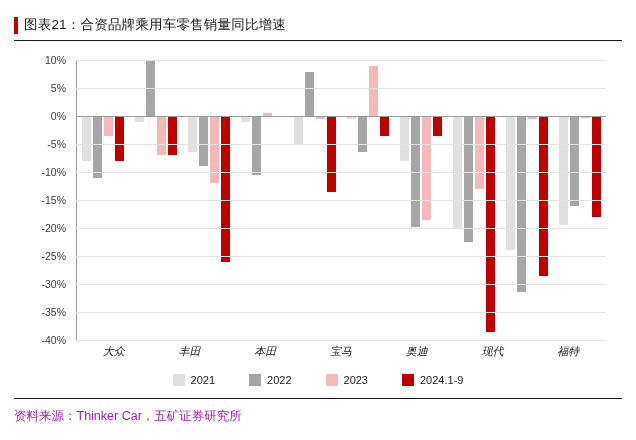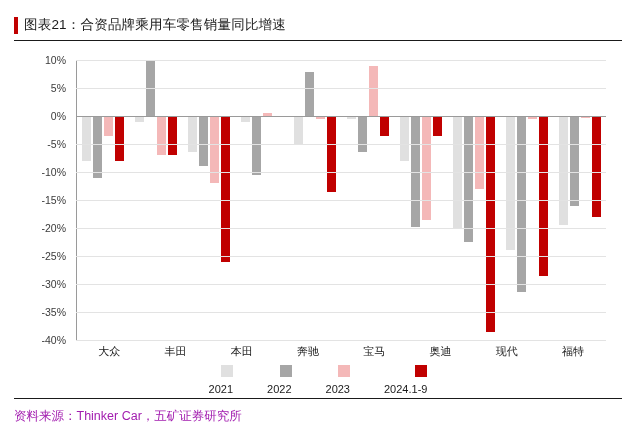--- a/index.html
+++ b/index.html
@@ -143,38 +143,38 @@
     width: 530px;
     height: 22px;
     display: flex;
   }
   .cat {
     flex: 1 1 0;
     text-align: center;
     font-size: 11px;
     color: #1a1a1a;
     white-space: nowrap;
+    font-style: italic;
   }
   
   .legend {
     position: absolute;
     left: 14px;
     top: 370px;
     width: 608px;
     height: 20px;
     display: flex;
     justify-content: center;
     align-items: center;
     gap: 34px;
   }
   .legend-item {
     display: flex;
-    align-items: flex-end;
+    align-items: flex-start;
     gap: 6px;
-    flex-direction: column;
   }
   .legend-swatch {
     width: 12px;
     height: 12px;
   }
   .legend-label {
     font-size: 11px;
     color: #1a1a1a;
   }
   
@@ -393,21 +393,20 @@
         <div class="gridline" style="top: 168px;"></div>
         <div class="gridline" style="top: 196px;"></div>
         <div class="gridline" style="top: 224px;"></div>
         <div class="gridline" style="top: 252px;"></div>
         <div class="gridline" style="top: 280px;"></div>
       </div>
     <div class="cat-labels" id="cat-labels">
         <div class="cat">大众</div>
         <div class="cat">丰田</div>
         <div class="cat">本田</div>
-        <div class="cat">奔驰</div>
         <div class="cat">宝马</div>
         <div class="cat">奥迪</div>
         <div class="cat">现代</div>
         <div class="cat">福特</div>
       </div>
   </div>
 
   <div class="legend" id="legend">
       <div class="legend-item">
         <span class="legend-swatch" style="background: rgb(224, 224, 224);"></span>

